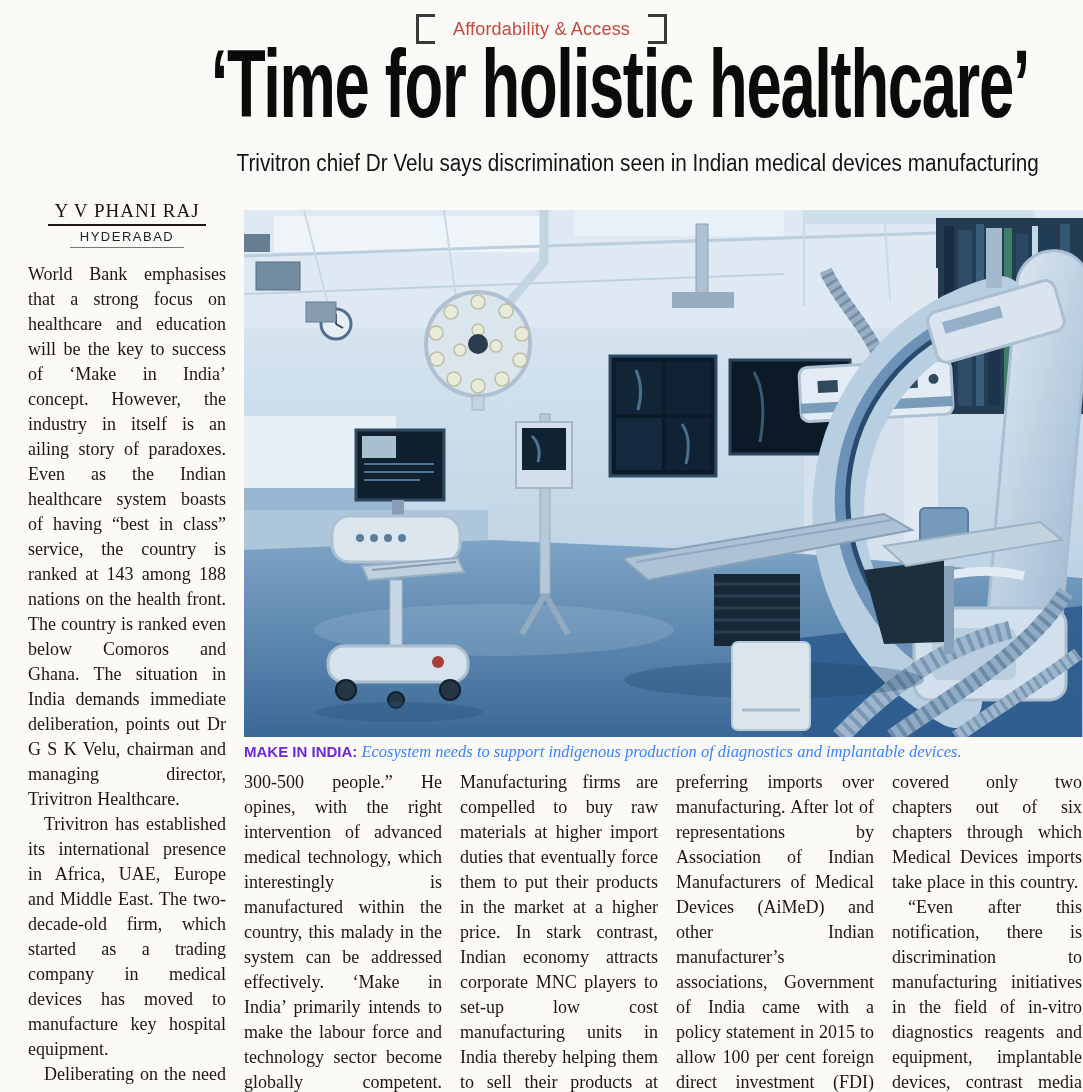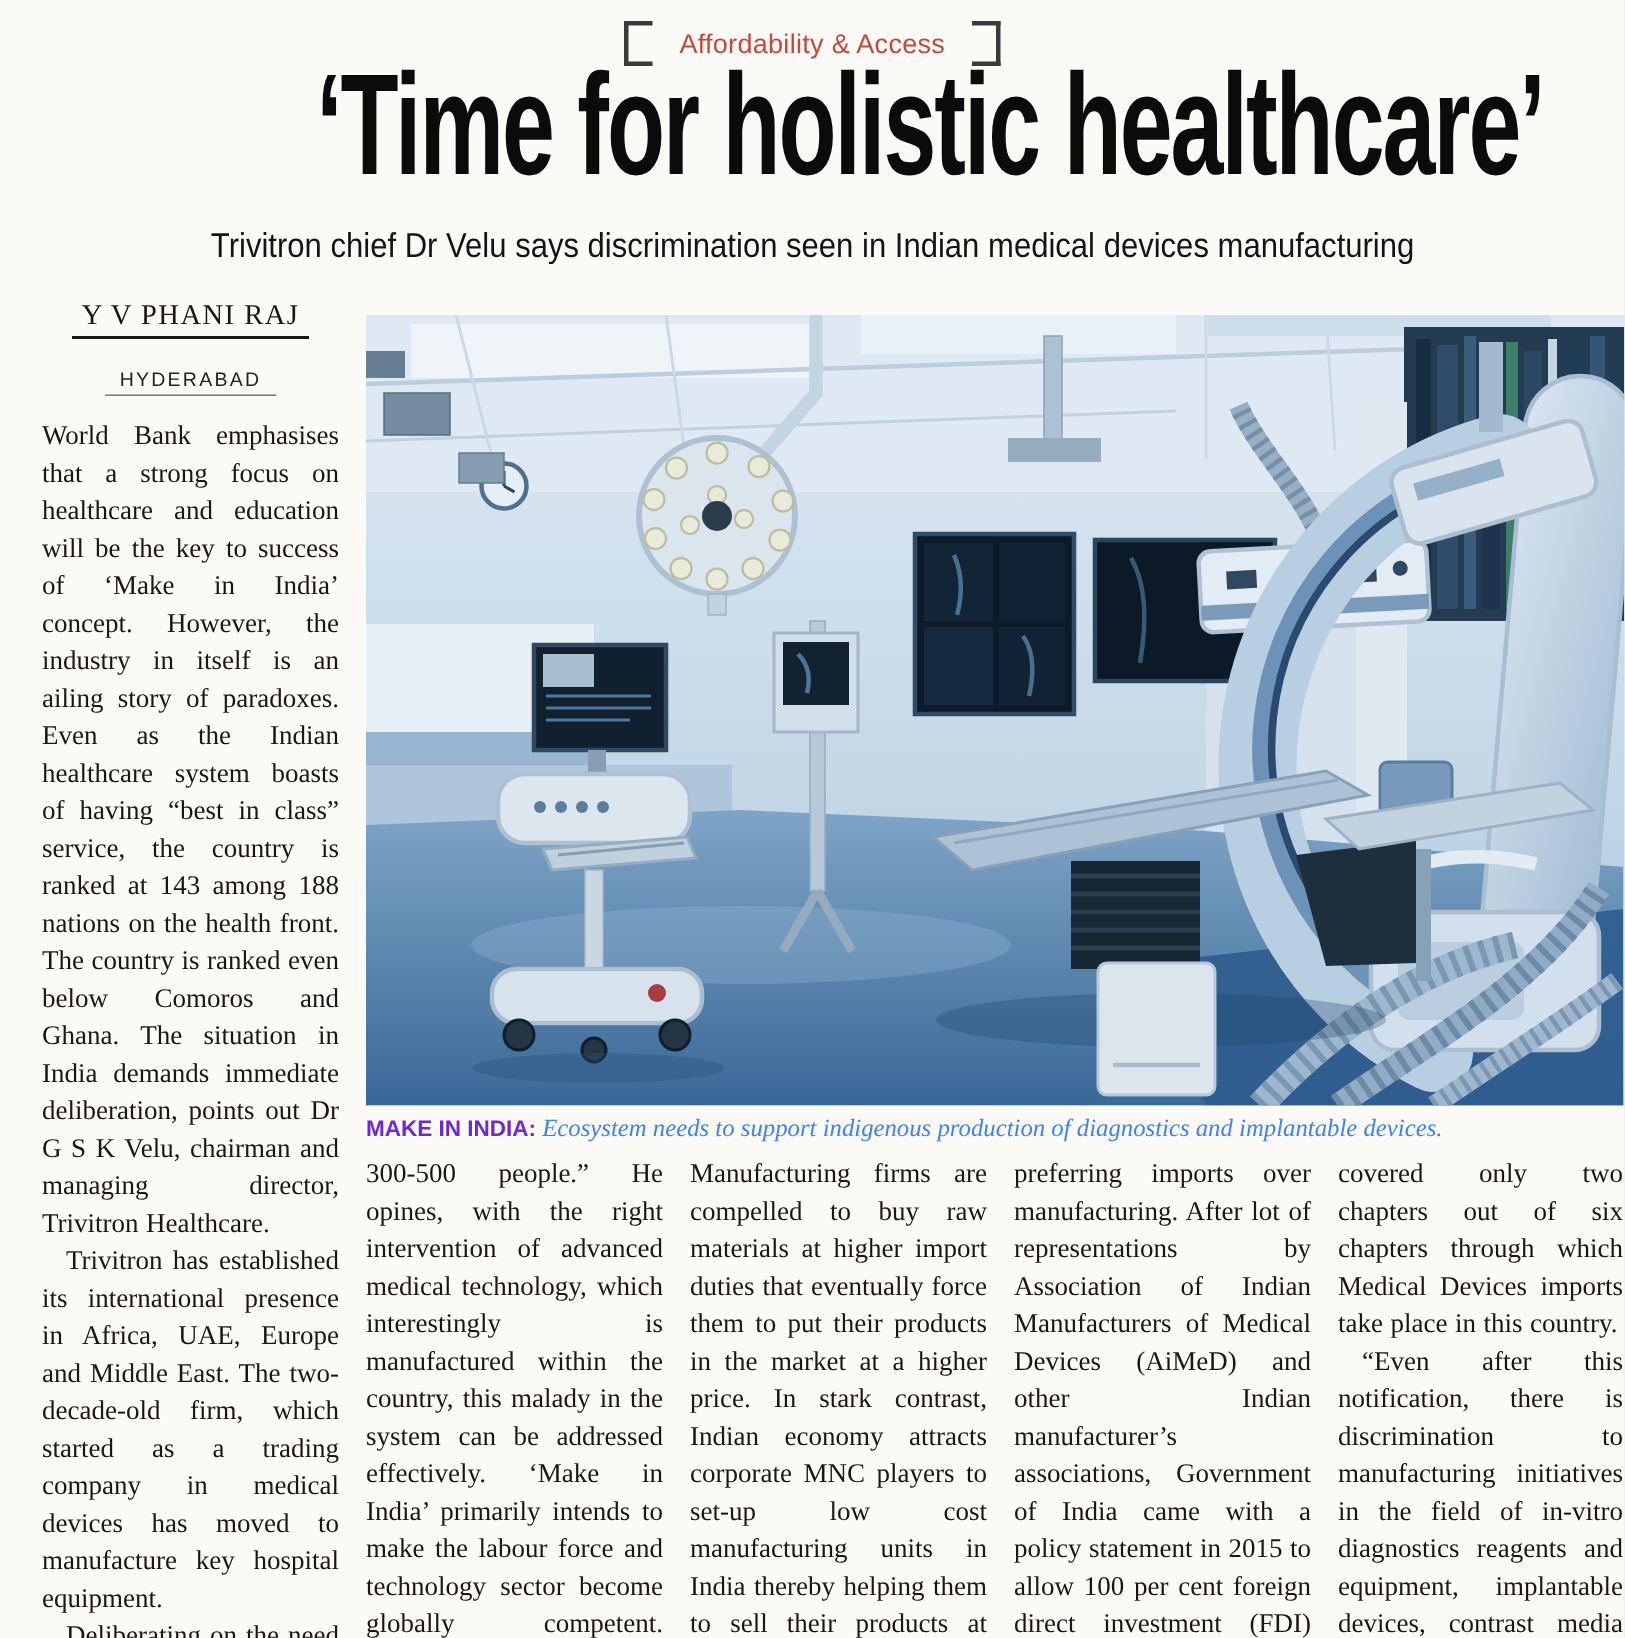--- a/index.html
+++ b/index.html
@@ -15,35 +15,35 @@
   .bracket.right{border-right:3px solid #3a3a3a;border-top:3px solid #3a3a3a;border-bottom:3px solid #3a3a3a;}
   .kicker-label{font-family:"Liberation Sans",sans-serif;font-size:18px;color:#c14a3e;letter-spacing:.2px;padding:0 4px;}
   
   .headline-wrap{position:absolute;top:36px;left:0;width:100%;text-align:center;white-space:nowrap;}
   .headline{
     display:inline-block;font-family:"Liberation Sans",sans-serif;font-weight:700;
     font-size:96px;line-height:1.0;letter-spacing:-2px;color:#0b0b0b;
     transform:scaleX(.66);transform-origin:center;
   }
   
-  .deck-wrap{position:absolute;top:150px;left:0;width:100%;text-align:center;white-space:nowrap;}
+  .deck-wrap{position:absolute;top:150px;left:0;width:100%;text-align:right;white-space:nowrap;}
   .deck{
     display:inline-block;font-family:"Liberation Sans",sans-serif;font-size:23px;color:#141414;
     transform:scaleX(.9);transform-origin:center;letter-spacing:0;
   }
   
   .col1{position:absolute;left:28px;top:200px;width:198px;height:892px;overflow:hidden;}
   .byline{ text-align:center;margin-bottom:14px;}
   .byline-author{
     display:inline-block;font-family:"Liberation Serif",serif;font-size:19px;letter-spacing:1px;
     border-bottom:2px solid #1a1613;padding:0 6px 2px;
   }
   .byline-location{
     display:inline-block;font-family:"Liberation Sans",sans-serif;font-size:13px;letter-spacing:1.5px;
-    color:#222;margin-top:19px;border-bottom:1px solid #777;padding:0 10px 3px;
+    color:#222;margin-top:3px;border-bottom:1px solid #777;padding:0 10px 3px;
   }
   
   .body-text p{
     margin:0;font-size:18px;line-height:25px;text-align:justify;
     word-spacing:.5px;hyphens:auto;font-family:Liberation Serif, serif;-webkit-hyphens:auto;
   }
   .body-text p + p{text-indent:16px;}
   
   .photo{position:absolute;left:244px;top:210px;width:839px;height:527px;background:#9db8d0;overflow:hidden;}
   .photo svg{display:block;}

